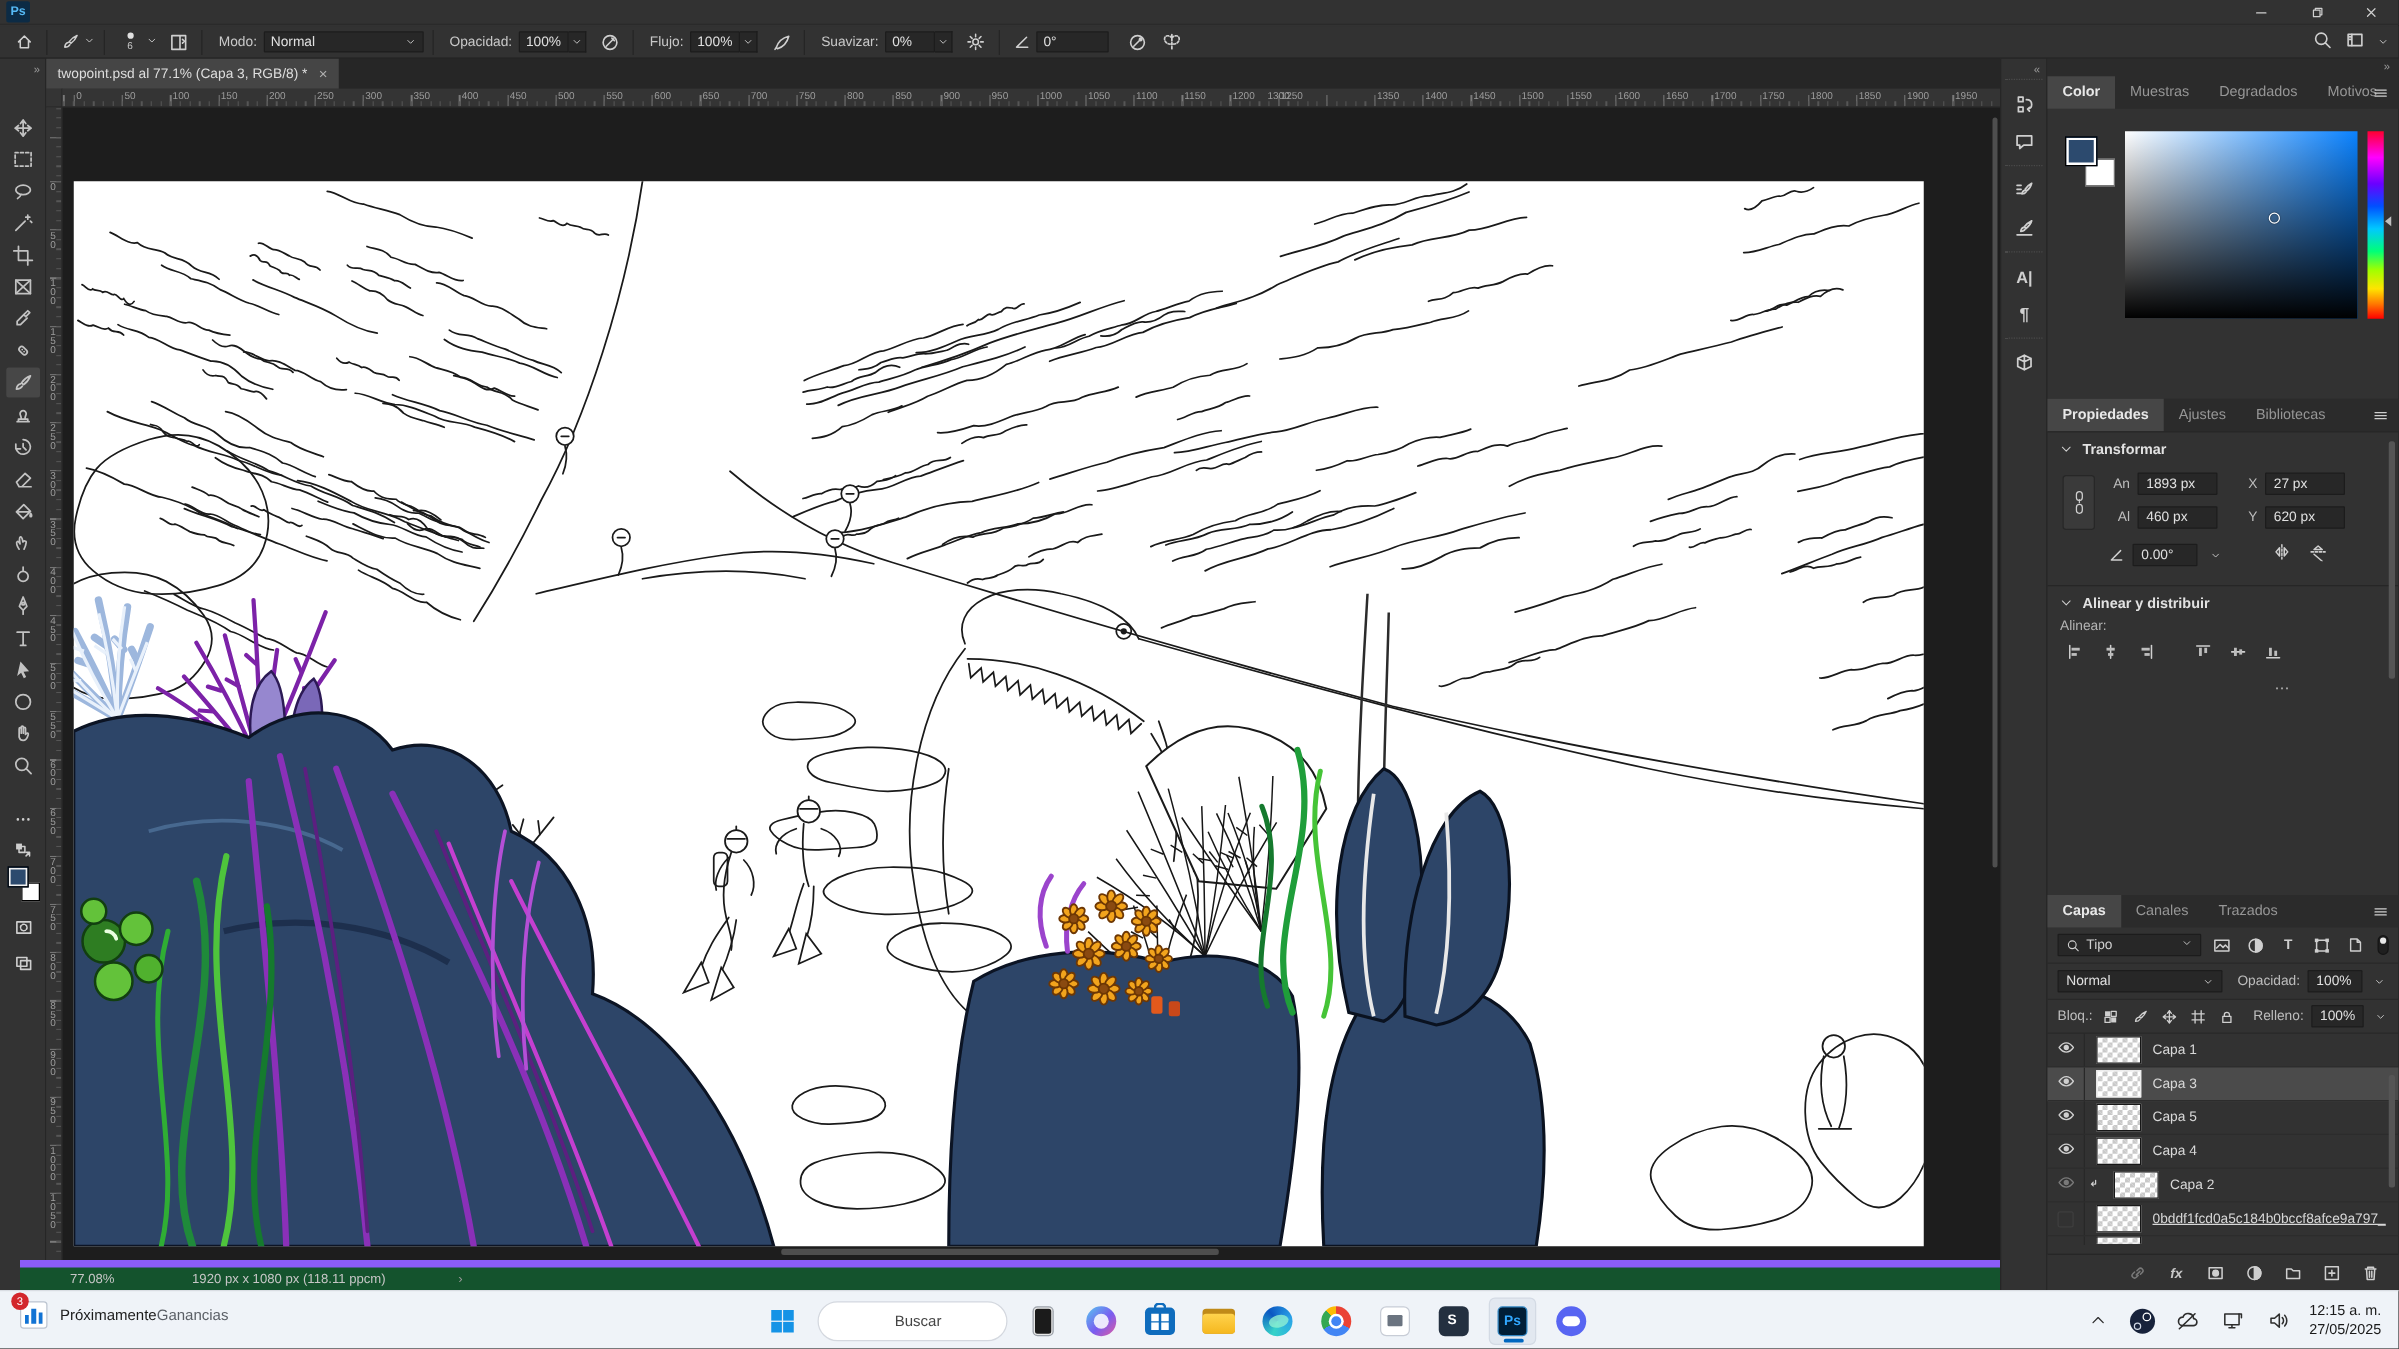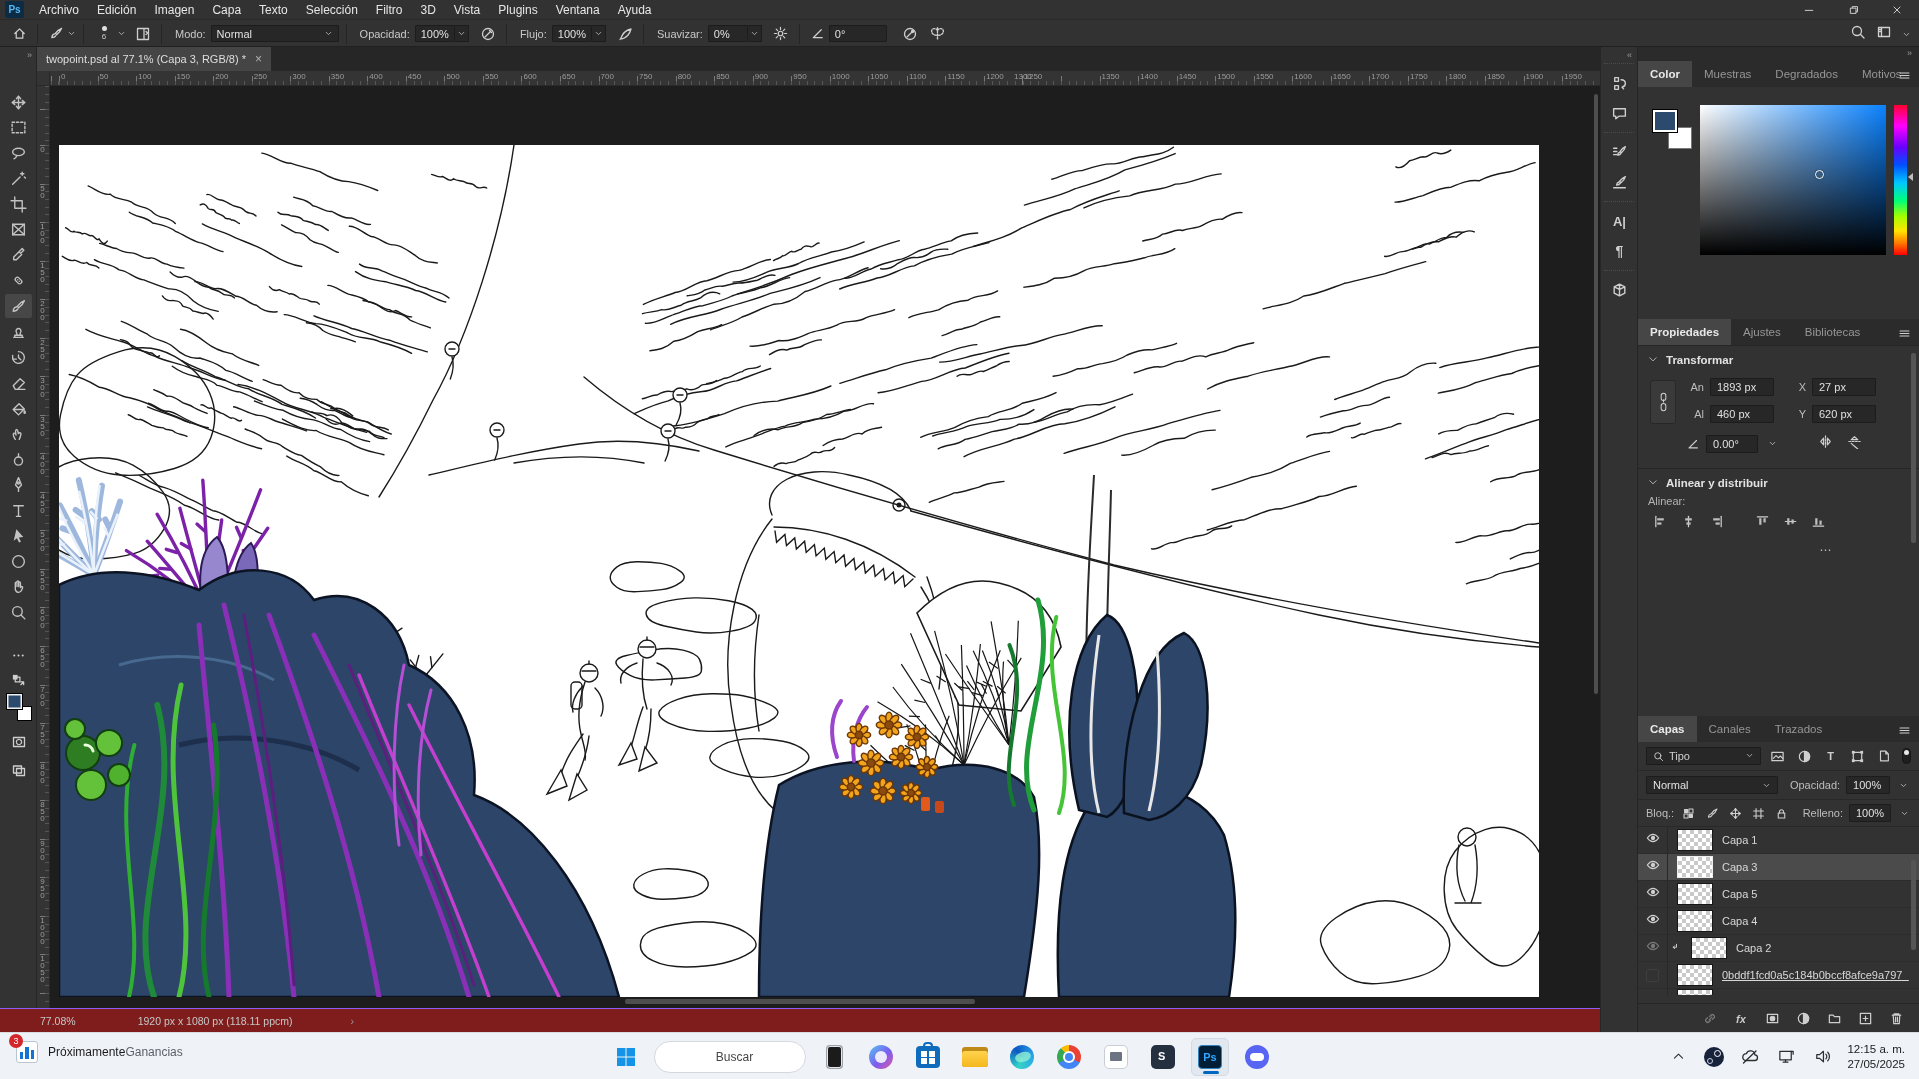--- a/index.html
+++ b/index.html
@@ -45,21 +45,21 @@
     background-image:repeating-linear-gradient(180deg,#565656 0 1px,transparent 1px 7.708px),repeating-linear-gradient(180deg,#7a7a7a 0 1px,transparent 1px 38.54px);
     background-size:4px 100%,9px 100%;background-position:100% 59px,100% 59px;background-repeat:repeat-y;}
   .rl-top{position:absolute;top:1px;font-size:8px;color:#9c9c9c;transform:translateX(2px);}
   .rl-left{position:absolute;left:1px;font-size:8px;color:#9c9c9c;writing-mode:vertical-rl;text-orientation:upright;letter-spacing:-2px;}
   #viewport{left:50px;top:86px;width:1550px;height:922px;background:#1d1d1d;overflow:hidden;}
   #canvas{position:absolute;left:9px;top:59px;width:1480px;height:852px;background:#ffffff;}
   #vscroll{left:1592px;top:86px;width:8px;height:922px;}
   #vscroll .thumb{position:absolute;left:2px;top:8px;width:4px;height:600px;background:#4e4e4e;border-radius:2px;}
   #hscroll{left:50px;top:996px;width:1550px;height:10px;}
   #hscroll .thumb{position:absolute;left:575px;top:3px;width:350px;height:5px;background:#4e4e4e;border-radius:2px;}
-  #statusbar{left:0px;top:1008px;width:1600px;height:24px;background:#7f1d1d;border-top:1px solid #8b5cf6;display:flex;align-items:center;font-size:10.5px;color:#c6c6c6;}
+  #statusbar{left:16px;top:1008px;width:1600px;height:24px;background:#14532d;border-top:6px solid #8b5cf6;display:flex;align-items:center;font-size:10.5px;color:#c6c6c6;}
   #statusbar .zoom{margin-left:40px;}
   #statusbar .dims{margin-left:62px;}
   #statusbar .chev{margin-left:58px;color:#9a9a9a;}
   
   #panelstrip{left:1600px;top:47px;width:37px;height:985px;background:#323232;border-left:1px solid #262626;}
   #panelstrip .collapse{position:absolute;top:3px;right:5px;font-size:9px;color:#9a9a9a;}
   .strip-group{border-top:1px dotted #4a4a4a;margin:0 3px;padding:4px 0;}
   .strip-ic{width:31px;height:30px;display:flex;align-items:center;justify-content:center;color:#c9c9c9;font-size:13px;}
   
   #panels{left:1637px;top:47px;width:282px;height:985px;background:#323232;border-left:1px solid #252525;}
@@ -148,34 +148,20 @@
   svg.dk{stroke:#2d2d2d;}
   .txtic{color:#cfcfcf;font-size:11px;font-weight:bold;}
 </style>
 </head>
 <body>
 
 <div id="app">
 
   <div id="menubar" class="abs">
     <div id="ps-logo">Ps</div>
-    <div id="menu-items" style="display:flex;">
-        <span class="menu-item">Archivo</span>
-        <span class="menu-item">Edición</span>
-        <span class="menu-item">Imagen</span>
-        <span class="menu-item">Capa</span>
-        <span class="menu-item">Texto</span>
-        <span class="menu-item">Selección</span>
-        <span class="menu-item">Filtro</span>
-        <span class="menu-item">3D</span>
-        <span class="menu-item">Vista</span>
-        <span class="menu-item">Plugins</span>
-        <span class="menu-item">Ventana</span>
-        <span class="menu-item">Ayuda</span>
-      </div>
     <div id="win-btns">
       <div class="win-btn">
           <svg class="ic" width="12" height="12" viewBox="0 0 16 16">
             <path d="M3 8.5h10"></path>
           </svg>
         </div>
       <div class="win-btn">
           <svg class="ic" width="12" height="12" viewBox="0 0 16 16">
             <path d="M5 5.5h7v7H5z M7 5.5V3.5h7v7h-2"></path>
           </svg>

